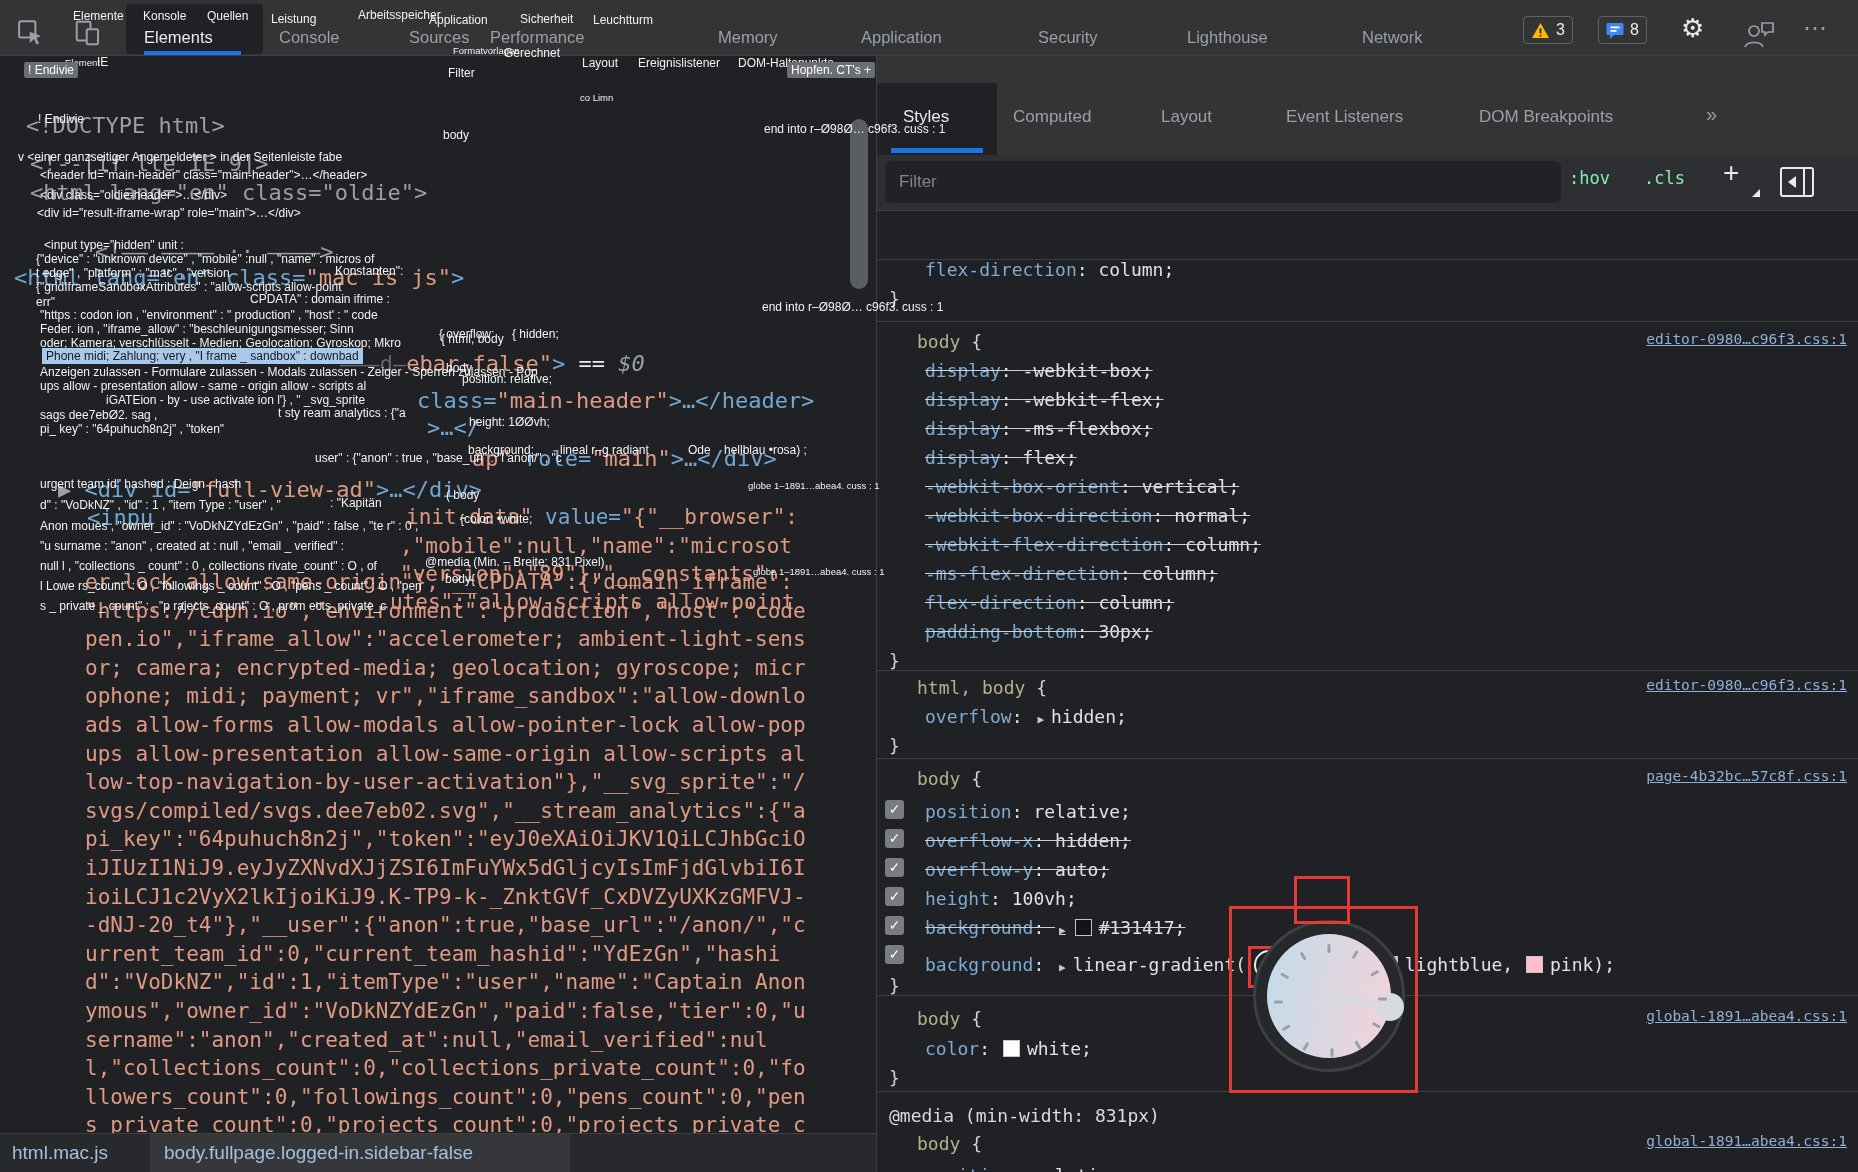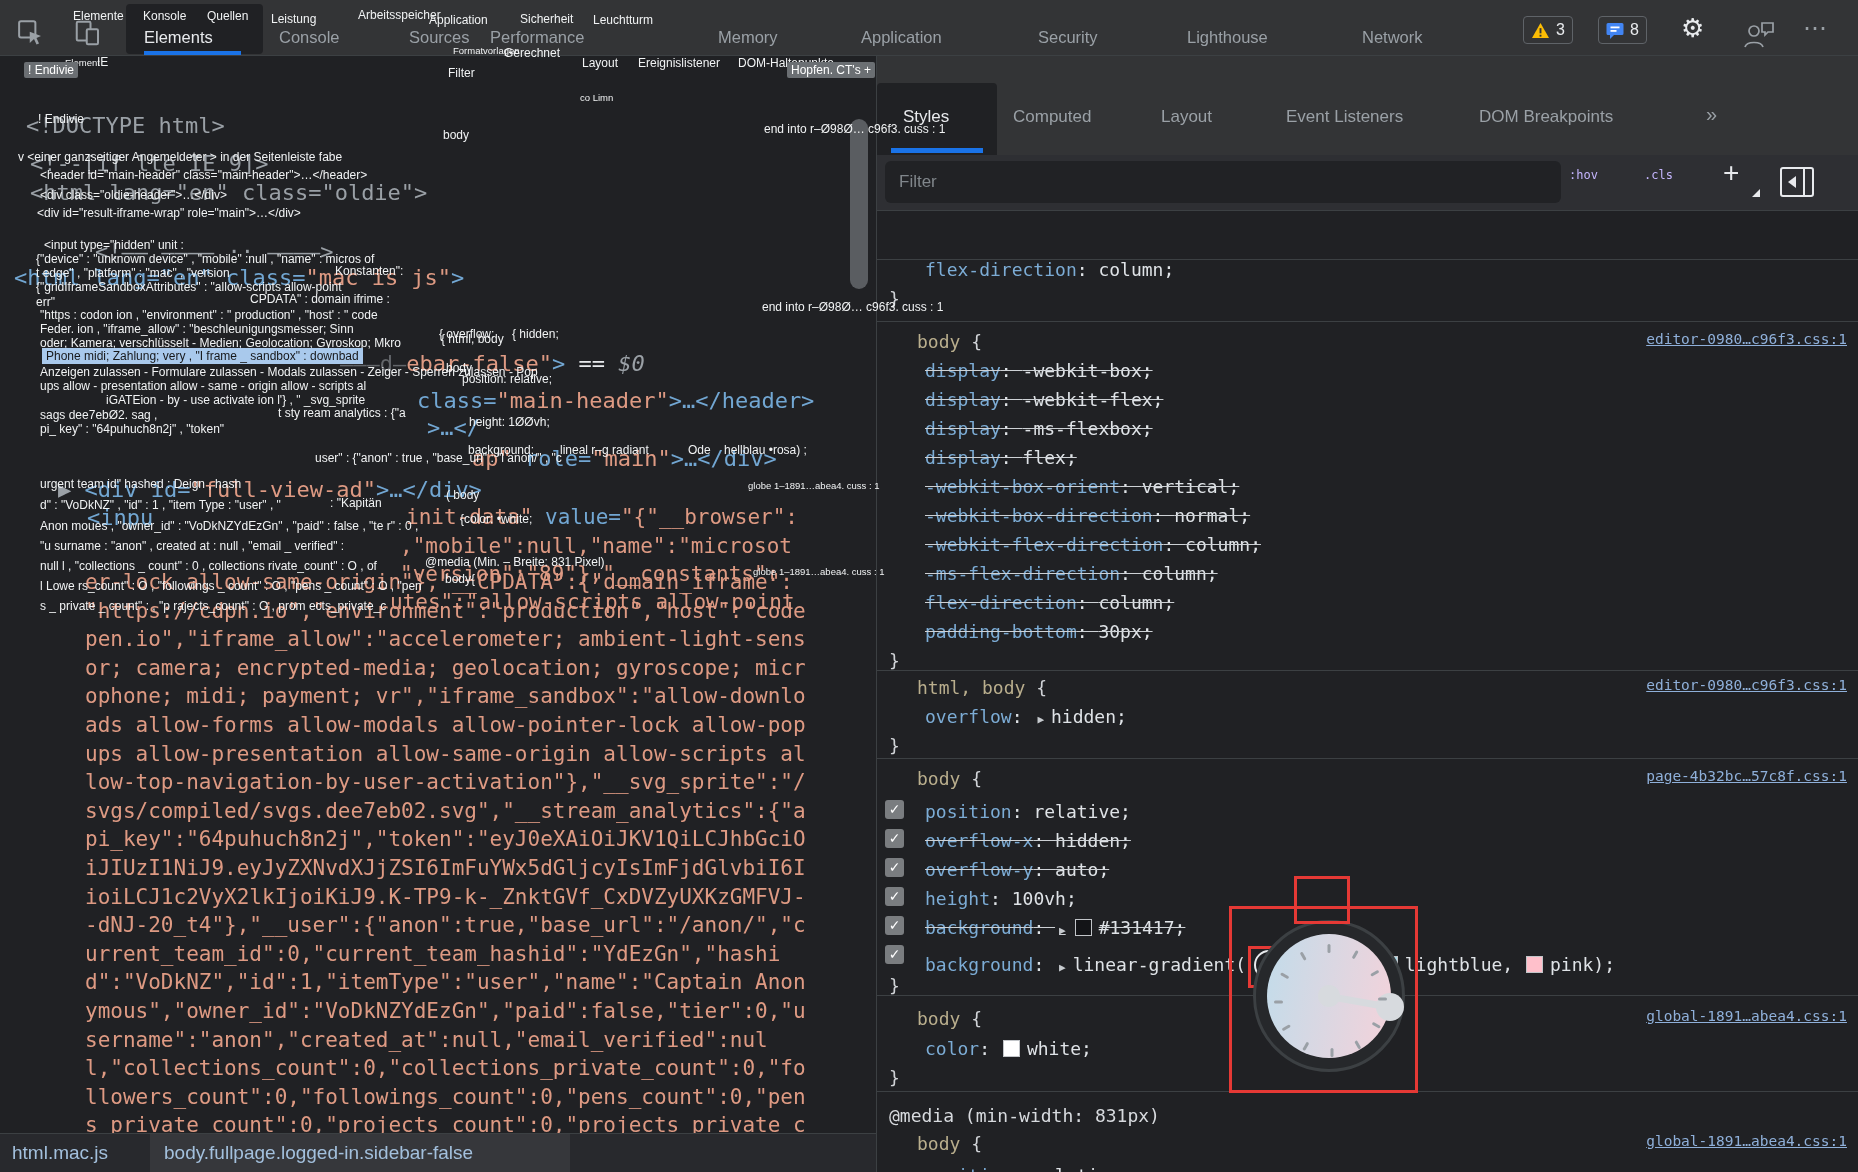--- a/index.html
+++ b/index.html
@@ -31,21 +31,21 @@
   
   #styles-panel{position:absolute;left:876px;top:55px;width:982px;height:1117px;background:#202124;border-left:1px solid #3c4043;z-index:2;}
   #styles-tabs{position:absolute;left:0;top:0;width:982px;height:100px;background:#333436;border-bottom:1px solid #3c4043;}
   .stab{position:absolute;top:52px;font-size:17px;color:#9aa0a6;white-space:nowrap;cursor:pointer;}
   .stab.active{color:#e8eaed;}
   #stab-box{position:absolute;left:0;top:28px;width:120px;height:72px;background:#202124;border-radius:4px 4px 0 0;}
   #stab-underline{position:absolute;left:14px;top:93px;width:92px;height:5px;background:#1a73e8;}
   #stabs-more{position:absolute;left:829px;top:48px;font-size:20px;color:#9aa0a6;}
   #filter-row{position:absolute;left:0;top:100px;width:982px;height:55px;background:#2e2f33;border-bottom:1px solid #3c4043;}
   #filter-input{position:absolute;left:8px;top:6px;width:662px;height:42px;background:#212225;border-radius:6px;color:#80868b;font-size:17px;line-height:42px;padding-left:14px;}
-  .tbtn{position:absolute;top:13px;font-family:"DejaVu Sans Mono",monospace;font-size:12px;color:#c4b5fd;cursor:pointer;text-align:center;}
+  .tbtn{position:absolute;top:13px;font-family:"DejaVu Sans Mono",monospace;font-size:17px;color:#86efac;cursor:pointer;text-align:center;}
   #plus{position:absolute;left:846px;top:2px;font-size:28px;color:#e8eaed;cursor:pointer;}
   #plus-caret{position:absolute;left:875px;top:34px;width:0;height:0;border-left:8px solid transparent;border-bottom:8px solid #e8eaed;}
   #rules{position:absolute;left:0;top:155px;width:982px;height:962px;}
   .hr{position:absolute;left:0;width:982px;height:1px;background:#3c4043;}
   .selrow{position:absolute;left:12px;font-family:"DejaVu Sans Mono",monospace;font-size:18px;color:#b9ae8d;white-space:pre;margin-left:28px;}
   .selrow .brace{color:#d0d3d7;}
   .mediarow{position:absolute;left:12px;font-family:"DejaVu Sans Mono",monospace;font-size:18px;color:#d7dade;white-space:pre;}
   .csslink{position:absolute;right:12px;font-family:"DejaVu Sans Mono",monospace;font-size:14.5px;color:#8fb0da;text-decoration:underline;white-space:pre;cursor:pointer;}
   .prop{position:absolute;left:48px;font-family:"DejaVu Sans Mono",monospace;font-size:18px;white-space:pre;color:#dfe3e7;}
   .prop .pname{color:#7cacd5;}

